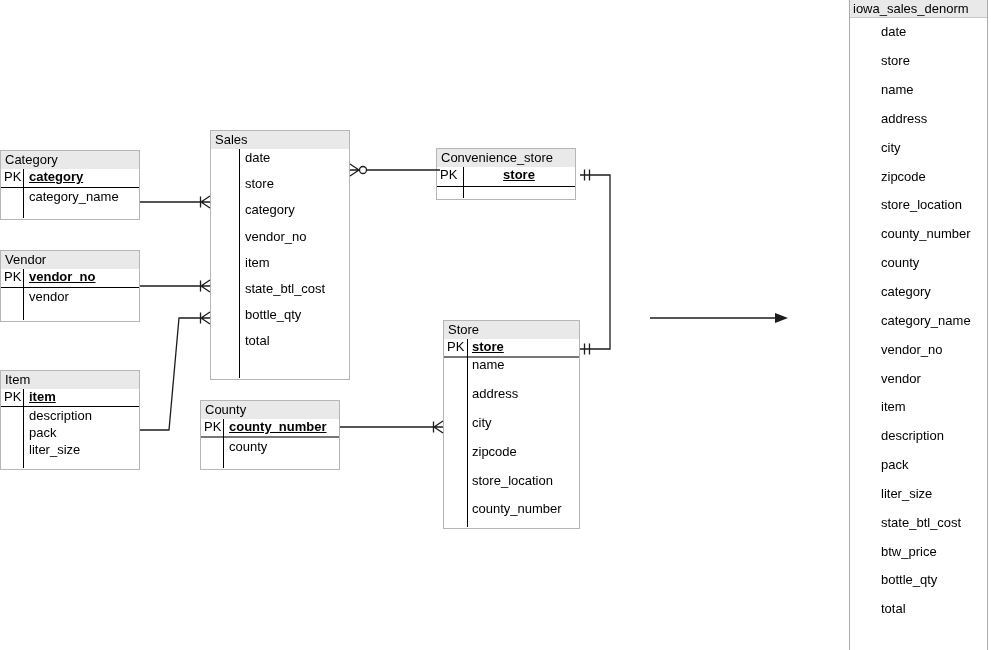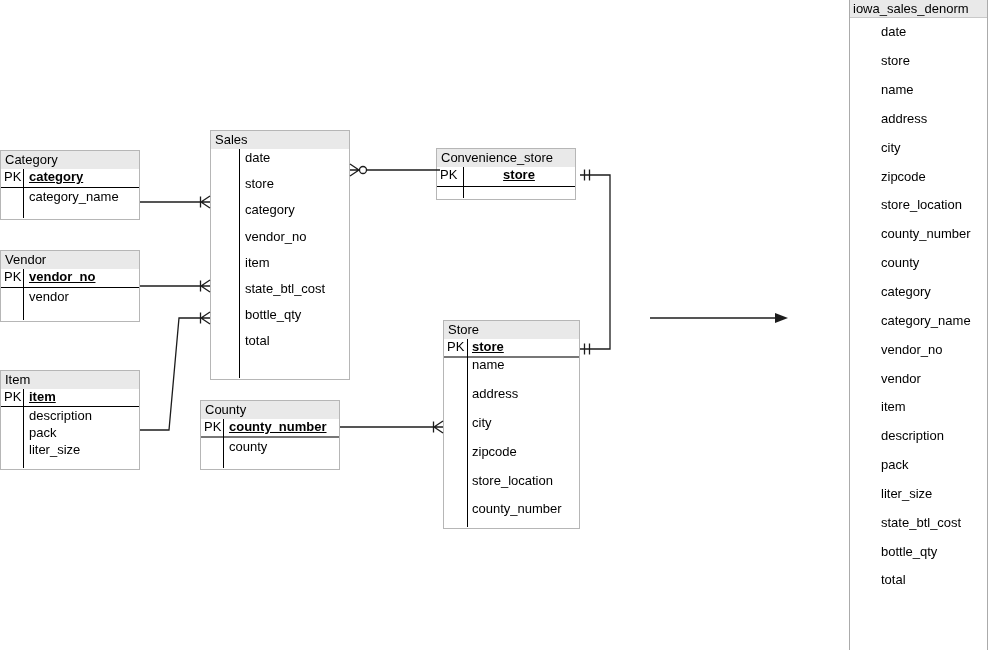--- a/index.html
+++ b/index.html
@@ -171,20 +171,21 @@
         <div class="frow">county</div>
         <div class="frow">category</div>
         <div class="frow">category_name</div>
         <div class="frow">vendor_no</div>
         <div class="frow">vendor</div>
         <div class="frow">item</div>
         <div class="frow">description</div>
         <div class="frow">pack</div>
         <div class="frow">liter_size</div>
         <div class="frow">state_btl_cost</div>
+        <div class="frow">btw_price</div>
         <div class="frow">bottle_qty</div>
         <div class="frow">total</div>
       </div>
   </div>
 
   <svg class="wires" width="991" height="650" viewBox="0 0 991 650" stroke="#1c1c1c" stroke-width="1.3" fill="none">
     <g>
       <path d="M140,202 H200"></path>
       <path d="M200.5,196.5 V207.5"></path>
       <path d="M201,202 L210,196 M201,202 L210,202 M201,202 L210,208"></path>

